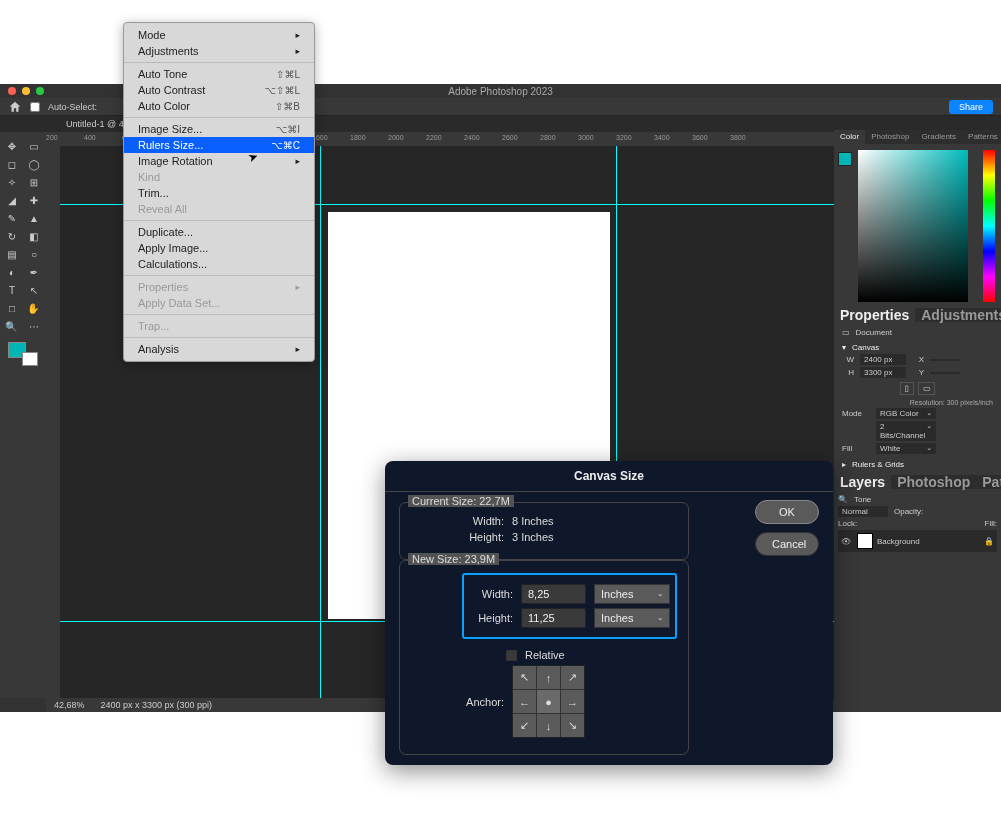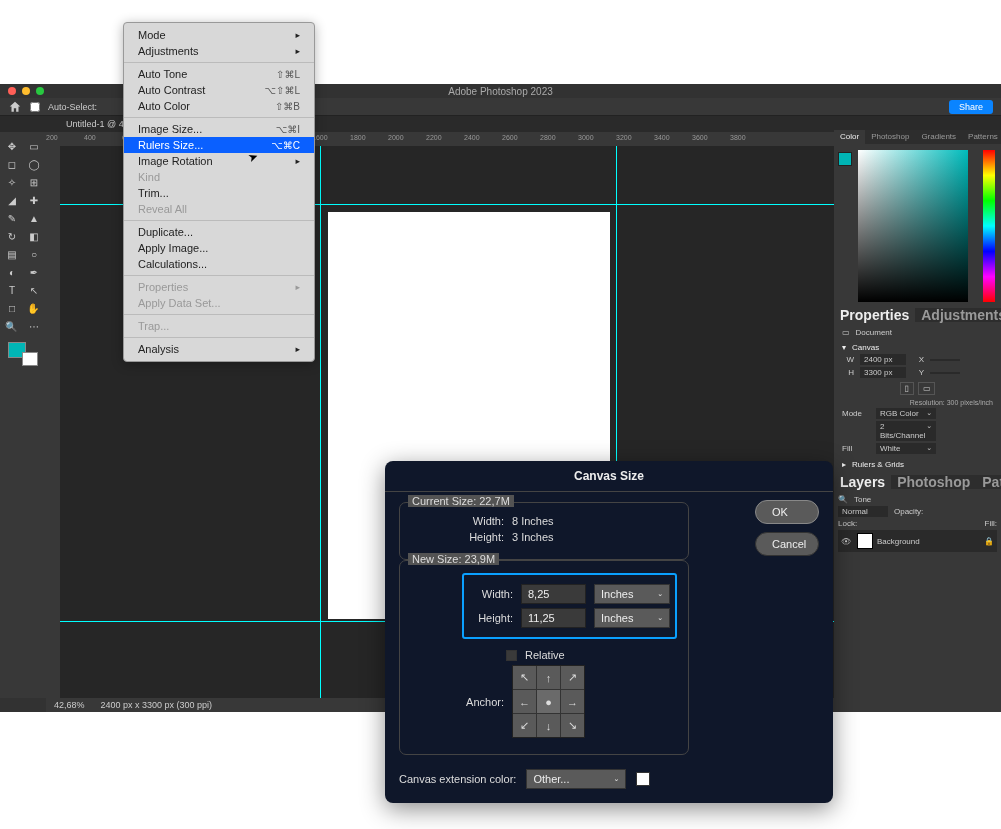--- a/index.html
+++ b/index.html
@@ -92,21 +92,21 @@
 .dlg-row .lab { width: 92px; text-align: right; }
 .dlg-row .txt { }
 .dlg-input { background: #3a3a3a; border: 1px solid #222; color: #eee; padding: 3px 6px; width: 65px; font-size: 11px; }
 .dlg-select { background: #5a5a5a; border: 1px solid #333; color: #eee; padding: 3px 6px; width: 76px; font-size: 11px; display: flex; justify-content: space-between; align-items: center; }
 .highlight-box { border: 2px solid #0aa0ff; border-radius: 3px; padding: 5px; margin: 4px 0 6px 50px; display: inline-block; }
 .chk { width: 11px; height: 11px; border: 1px solid #333; background: #3a3a3a; display: inline-block; }
 .anchor-grid { display: inline-grid; grid-template-columns: repeat(3, 23px); grid-template-rows: repeat(3, 23px); gap: 1px; background: #333; border: 1px solid #222; }
 .anchor-cell { background: #5a5a5a; display: flex; align-items: center; justify-content: center; font-size: 11px; color: #ddd; }
 .anchor-cell.ctr { background: #6a6a6a; }
 .dlg-btns { position: absolute; right: 14px; top: 8px; display: flex; flex-direction: column; gap: 8px; }
-.dlg-btn { background: #5a5a5a; border: 1px solid #333; border-radius: 14px; padding: 5px 16px; color: #eee; font-size: 11px; width: 64px; }
+.dlg-btn { background: #5a5a5a; border: 1px solid #333; border-radius: 14px; padding: 5px 16px; color: #eee; font-size: 11px; text-align: center; width: 64px; }
 .dlg-btn.primary { border: 1px solid #888; }
 .dlg-ext { display: flex; align-items: center; gap: 10px; padding: 4px 14px 14px; }
 .ext-sw { width: 14px; height: 14px; background: #fff; border: 1px solid #333; }
 
 svg { display: block; }
 </style>
 </head>
 <body>
 
 <div class="ps-window">
@@ -419,21 +419,13 @@
           <div class="anchor-cell">←</div>
           <div class="anchor-cell ctr">●</div>
           <div class="anchor-cell">→</div>
           <div class="anchor-cell">↙</div>
           <div class="anchor-cell">↓</div>
           <div class="anchor-cell">↘</div>
         </div>
       </div>
     </div>
   </div>
-  <div class="dlg-ext">
-    <span>Canvas extension color:</span>
-    <div class="dlg-select" style="width:100px">
-        <span>Other...</span>
-        <span class="caret">⌄</span>
-      </div>
-    <span class="ext-sw"></span>
-  </div>
 </div>
 
 </body></html>

